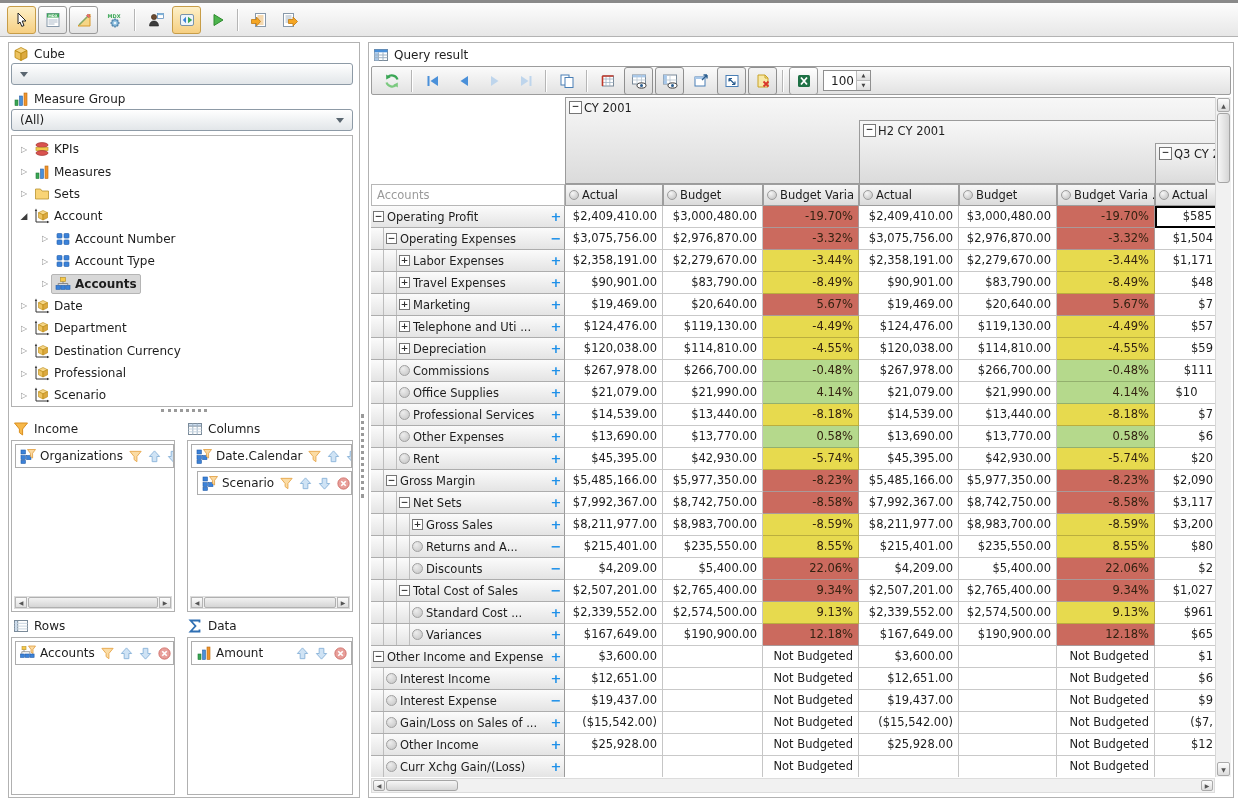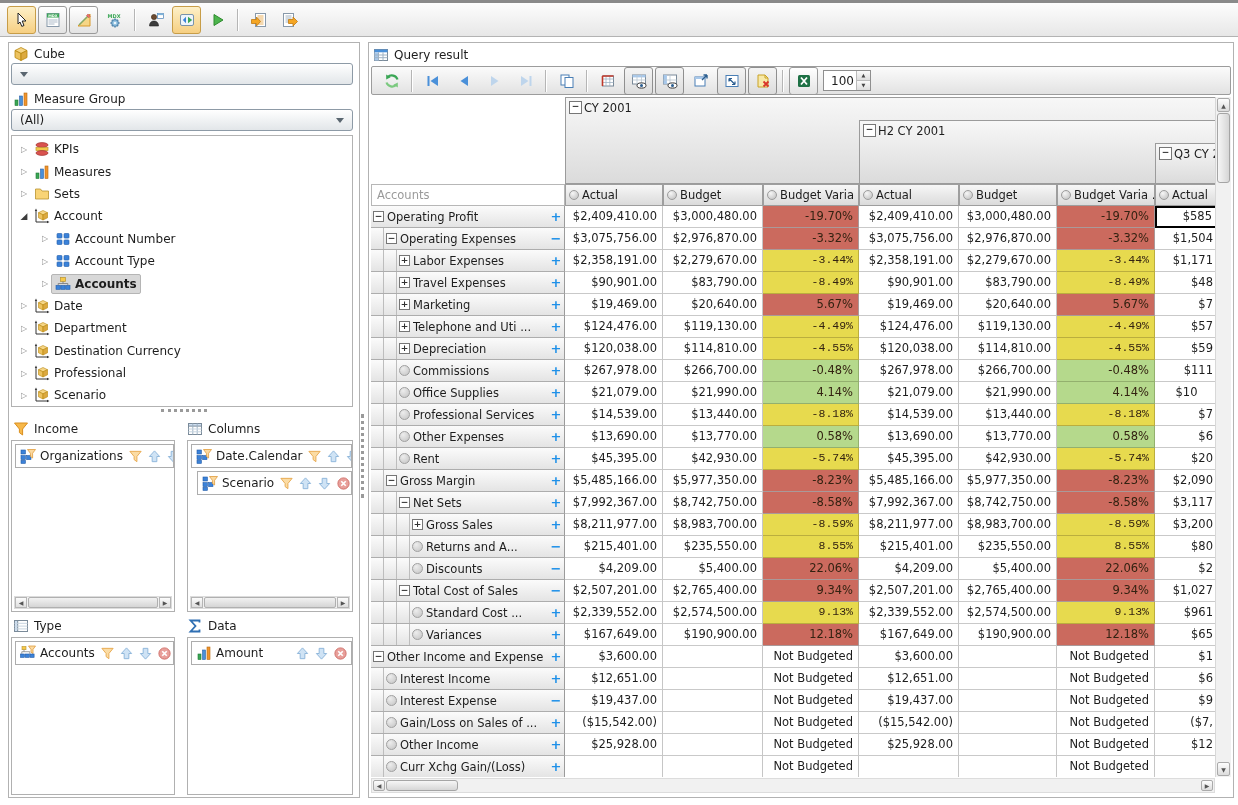--- a/index.html
+++ b/index.html
@@ -96,21 +96,21 @@
   .exp{flex:none;width:11px;height:11px;border:1px solid #767676;background:#fff;font-size:9px;
     line-height:9px;text-align:center;margin-right:3px;font-weight:bold;color:#333;box-sizing:border-box;}
   .leafdot{flex:none;width:9px;height:9px;border-radius:50%;
     background:radial-gradient(circle at 35% 30%,#ededed,#c3c3c3);border:1px solid #a0a0a0;margin-right:3px;}
   .rh-label{flex:1;overflow:hidden;min-width:0;}
   .rh-act{flex:none;color:#1e90e8;font-weight:bold;font-size:13px;width:12px;text-align:center;}
   .cell{flex:none;box-sizing:border-box;border-right:1px solid #c6c6c6;border-bottom:1px solid #c9c9c9;
     text-align:right;padding:0 5px;font-size:11.5px;line-height:20px;overflow:hidden;white-space:nowrap;
     background:#fff;}
   .cell.red{background:#cb6a5e;border-right-color:#a99;border-bottom-color:#a99;color:#321;}
-  .cell.yellow{background:#e7da4e;border-right-color:#bbae3e;border-bottom-color:#bbae3e;color:#321;font-family:Liberation Mono, monospace;}
+  .cell.yellow{background:#e7da4e;border-right-color:#bbae3e;border-bottom-color:#bbae3e;color:#321;}
   .cell.green{background:#b5d98c;border-right-color:#93b06e;border-bottom-color:#93b06e;color:#321;}
   .cell.sel{border:2px solid #000;line-height:17px;}
   
   .vsb{position:absolute;right:0;top:0;width:16px;bottom:18px;background:#f1f1f1;border-left:1px solid #d8d8d8;box-sizing:border-box;}
   .hsb{position:absolute;left:0;right:16px;bottom:2px;height:15px;background:#f1f1f1;border:1px solid #dcdcdc;box-sizing:border-box;}
   .sb-btn{position:absolute;background:linear-gradient(#fdfdfd,#dcdcdc);border:1px solid #aaa;
     box-sizing:border-box;border-radius:2px;color:#555;text-align:center;}
   .vsb .sb-btn{left:1px;width:13px;height:14px;font-size:6px;line-height:13px;}
   .hsb .sb-btn{top:1px;height:11px;width:12px;font-size:6px;line-height:10px;}
   .vsb .thumb{position:absolute;left:1px;top:16px;width:13px;height:70px;
@@ -576,21 +576,21 @@
   </div>
 
   <div class="zone-label" style="left:4px;top:574px;">
     <span class="ic" id="ic-rows">
         <svg viewBox="0 0 16 16">
           <rect x="1.5" y="2.5" width="13" height="11" fill="#fff" stroke="#7a8a99"></rect>
           <rect x="1.5" y="2.5" width="3.2" height="11" fill="#cfe0f2" stroke="#7a8a99"></rect>
           <path d="M1.5 5.3 H14.5 M1.5 8.1 H14.5 M1.5 10.9 H14.5" stroke="#c7d4e0"></path>
         </svg>
       </span>
-    <span>Type</span>
+    <span>Rows</span>
   </div>
   <div class="zone-label" style="left:178px;top:574px;">
     <span class="ic" id="ic-data">
         <svg viewBox="0 0 16 16">
           <path d="M12.5 4.5 V2.5 H3.5 L8.5 8 3.5 13.5 H12.5 v-2" fill="none" stroke="#2f6fb3" stroke-width="1.8"></path>
         </svg>
       </span>
     <span>Data</span>
   </div>
   <div class="zone-box" style="left:2px;top:594px;width:164px;height:158px;" id="zone-rows">

